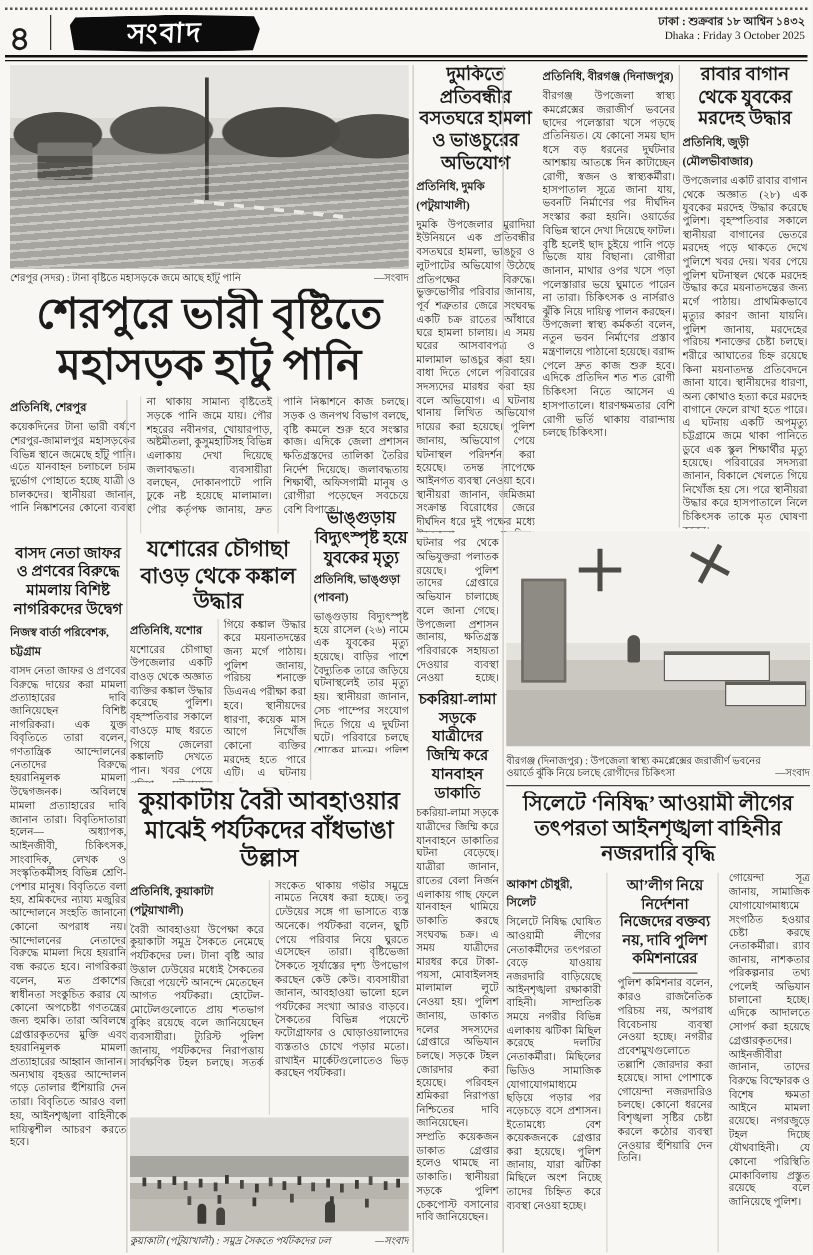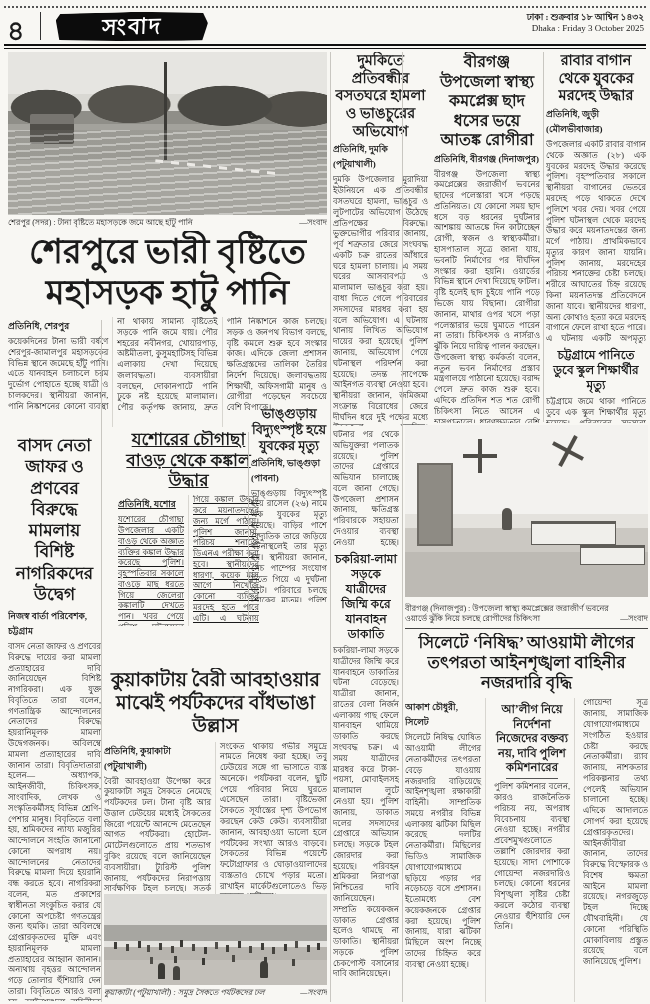--- a/index.html
+++ b/index.html
@@ -92,42 +92,42 @@
   </div>
   <div class="block headline" style="left:8px;top:231px;width:319px;height:84px;font-size:34px;">শেরপুরে ভারী বৃষ্টিতে মহাসড়ক হাটু পানি</div>
   <div class="block" style="left:8px;top:317px;width:319px;height:110px;">
     <div class="cols3">
       <div class="byline">প্রতিনিধি, শেরপুর</div>
       <div class="bt">কয়েকদিনের টানা ভারী বর্ষণে শেরপুর-জামালপুর মহাসড়কের বিভিন্ন স্থানে জমেছে হাঁটু পানি। এতে যানবাহন চলাচলে চরম দুর্ভোগ পোহাতে হচ্ছে যাত্রী ও চালকদের। স্থানীয়রা জানান, পানি নিষ্কাশনের কোনো ব্যবস্থা না থাকায় সামান্য বৃষ্টিতেই সড়কে পানি জমে যায়। পৌর শহরের নবীনগর, খোয়ারপাড়, অষ্টমীতলা, কুসুমহাটিসহ বিভিন্ন এলাকায় দেখা দিয়েছে জলাবদ্ধতা। ব্যবসায়ীরা বলছেন, দোকানপাটে পানি ঢুকে নষ্ট হয়েছে মালামাল। পৌর কর্তৃপক্ষ জানায়, দ্রুত পানি নিষ্কাশনে কাজ চলছে। সড়ক ও জনপথ বিভাগ বলছে, বৃষ্টি কমলে শুরু হবে সংস্কার কাজ। এদিকে জেলা প্রশাসন ক্ষতিগ্রস্তদের তালিকা তৈরির নির্দেশ দিয়েছে। জলাবদ্ধতায় শিক্ষার্থী, অফিসগামী মানুষ ও রোগীরা পড়েছেন সবচেয়ে বেশি বিপাকে।</div>
     </div>
   </div>
 
   <div class="block" style="left:8px;top:431px;width:93px;height:570px;">
-    <div class="subhead" style="font-size:17px;">বাসদ নেতা জাফর ও প্রণবের বিরুদ্ধে মামলায় বিশিষ্ট নাগরিকদের উদ্বেগ</div>
+    <div class="subhead" style="font-size:12px;">বাসদ নেতা জাফর ও প্রণবের বিরুদ্ধে মামলায় বিশিষ্ট নাগরিকদের উদ্বেগ</div>
     <div class="byline">নিজস্ব বার্তা পরিবেশক, চট্টগ্রাম</div>
     <div class="bt">বাসদ নেতা জাফর ও প্রণবের বিরুদ্ধে দায়ের করা মামলা প্রত্যাহারের দাবি জানিয়েছেন বিশিষ্ট নাগরিকরা। এক যুক্ত বিবৃতিতে তারা বলেন, গণতান্ত্রিক আন্দোলনের নেতাদের বিরুদ্ধে হয়রানিমূলক মামলা উদ্বেগজনক। অবিলম্বে মামলা প্রত্যাহারের দাবি জানান তারা। বিবৃতিদাতারা হলেন— অধ্যাপক, আইনজীবী, চিকিৎসক, সাংবাদিক, লেখক ও সংস্কৃতিকর্মীসহ বিভিন্ন শ্রেণি-পেশার মানুষ। বিবৃতিতে বলা হয়, শ্রমিকদের ন্যায্য মজুরির আন্দোলনে সংহতি জানানো কোনো অপরাধ নয়। আন্দোলনের নেতাদের বিরুদ্ধে মামলা দিয়ে হয়রানি বন্ধ করতে হবে। নাগরিকরা বলেন, মত প্রকাশের স্বাধীনতা সংকুচিত করার যে কোনো অপচেষ্টা গণতন্ত্রের জন্য হুমকি। তারা অবিলম্বে গ্রেপ্তারকৃতদের মুক্তি এবং হয়রানিমূলক মামলা প্রত্যাহারের আহ্বান জানান। অন্যথায় বৃহত্তর আন্দোলন গড়ে তোলার হুঁশিয়ারি দেন তারা। বিবৃতিতে আরও বলা হয়, আইনশৃঙ্খলা বাহিনীকে দায়িত্বশীল আচরণ করতে হবে।</div>
   </div>
 
-  <div class="block" style="left:118px;top:430px;width:141px;height:196px;text-decoration:underline;">
+  <div class="block" style="left:104px;top:430px;width:141px;height:196px;">
     <div class="headline" style="font-size:17px;">যশোরের চৌগাছা বাওড় থেকে কঙ্কাল উদ্ধার</div>
     <div style="height:148px;overflow:hidden;margin-top:3px;">
       <div class="cols2" style="height:148px;">
         <div class="byline">প্রতিনিধি, যশোর</div>
         <div class="bt">যশোরের চৌগাছা উপজেলার একটি বাওড় থেকে অজ্ঞাত ব্যক্তির কঙ্কাল উদ্ধার করেছে পুলিশ। বৃহস্পতিবার সকালে বাওড়ে মাছ ধরতে গিয়ে জেলেরা কঙ্কালটি দেখতে পান। খবর পেয়ে পুলিশ ঘটনাস্থলে গিয়ে কঙ্কাল উদ্ধার করে ময়নাতদন্তের জন্য মর্গে পাঠায়। পুলিশ জানায়, পরিচয় শনাক্তে ডিএনএ পরীক্ষা করা হবে। স্থানীয়দের ধারণা, কয়েক মাস আগে নিখোঁজ কোনো ব্যক্তির মরদেহ হতে পারে এটি। এ ঘটনায় থানায় অপমৃত্যু মামলা হয়েছে। তদন্ত চলছে বলে জানিয়েছে পুলিশ।</div>
       </div>
     </div>
   </div>
 
   <div class="block" style="left:251px;top:406px;width:76px;height:196px;">
     <div class="headline" style="font-size:13px;">ভাঙ্গুড়ায় বিদ্যুৎস্পৃষ্ট হয়ে যুবকের মৃত্যু</div>
     <div class="byline">প্রতিনিধি, ভাঙ্গুড়া (পাবনা)</div>
     <div class="bt">ভাঙ্গুড়ায় বিদ্যুৎস্পৃষ্ট হয়ে রাসেল (২৬) নামে এক যুবকের মৃত্যু হয়েছে। বাড়ির পাশে বৈদ্যুতিক তারে জড়িয়ে ঘটনাস্থলেই তার মৃত্যু হয়। স্থানীয়রা জানান, সেচ পাম্পের সংযোগ দিতে গিয়ে এ দুর্ঘটনা ঘটে। পরিবারে চলছে শোকের মাতম। পুলিশ জানায়, মরদেহ পরিবারের কাছে হস্তান্তর করা হয়েছে।</div>
   </div>
 
-  <div class="block" style="left:104px;top:630px;width:223px;height:262px;margin-top:38px;">
+  <div class="block" style="left:104px;top:630px;width:223px;height:262px;">
     <div class="headline" style="font-size:19px;">কুয়াকাটায় বৈরী আবহাওয়ার মাঝেই পর্যটকদের বাঁধভাঙা উল্লাস</div>
     <div style="height:206px;overflow:hidden;margin-top:4px;">
       <div class="cols2" style="height:206px;">
         <div class="byline">প্রতিনিধি, কুয়াকাটা (পটুয়াখালী)</div>
         <div class="bt">বৈরী আবহাওয়া উপেক্ষা করে কুয়াকাটা সমুদ্র সৈকতে নেমেছে পর্যটকদের ঢল। টানা বৃষ্টি আর উত্তাল ঢেউয়ের মধ্যেই সৈকতের জিরো পয়েন্টে আনন্দে মেতেছেন আগত পর্যটকরা। হোটেল-মোটেলগুলোতে প্রায় শতভাগ বুকিং রয়েছে বলে জানিয়েছেন ব্যবসায়ীরা। ট্যুরিস্ট পুলিশ জানায়, পর্যটকদের নিরাপত্তায় সার্বক্ষণিক টহল চলছে। সতর্ক সংকেত থাকায় গভীর সমুদ্রে নামতে নিষেধ করা হচ্ছে। তবু ঢেউয়ের সঙ্গে গা ভাসাতে ব্যস্ত অনেকে। পর্যটকরা বলেন, ছুটি পেয়ে পরিবার নিয়ে ঘুরতে এসেছেন তারা। বৃষ্টিভেজা সৈকতে সূর্যাস্তের দৃশ্য উপভোগ করছেন কেউ কেউ। ব্যবসায়ীরা জানান, আবহাওয়া ভালো হলে পর্যটকের সংখ্যা আরও বাড়বে। সৈকতের বিভিন্ন পয়েন্টে ফটোগ্রাফার ও ঘোড়াওয়ালাদের ব্যস্ততাও চোখে পড়ার মতো। রাখাইন মার্কেটগুলোতেও ভিড় করছেন পর্যটকরা।</div>
       </div>
     </div>
   </div>
   <div class="photo ph-beach block" style="left:104px;top:894px;width:223px;height:91px;">
     <div class="crowd"></div>
@@ -146,30 +146,28 @@
     <div class="bt">দুমকি উপজেলার মুরাদিয়া ইউনিয়নে এক প্রতিবন্ধীর বসতঘরে হামলা, ভাঙচুর ও লুটপাটের অভিযোগ উঠেছে প্রতিপক্ষের বিরুদ্ধে। ভুক্তভোগীর পরিবার জানায়, পূর্ব শত্রুতার জেরে সংঘবদ্ধ একটি চক্র রাতের আঁধারে ঘরে হামলা চালায়। এ সময় ঘরের আসবাবপত্র ও মালামাল ভাঙচুর করা হয়। বাধা দিতে গেলে পরিবারের সদস্যদের মারধর করা হয় বলে অভিযোগ। এ ঘটনায় থানায় লিখিত অভিযোগ দায়ের করা হয়েছে। পুলিশ জানায়, অভিযোগ পেয়ে ঘটনাস্থল পরিদর্শন করা হয়েছে। তদন্ত সাপেক্ষে আইনগত ব্যবস্থা নেওয়া হবে। স্থানীয়রা জানান, জমিজমা সংক্রান্ত বিরোধের জেরে দীর্ঘদিন ধরে দুই পক্ষের মধ্যে উত্তেজনা চলছিল। ভুক্তভোগী পরিবার নিরাপত্তাহীনতায় ভুগছে বলে জানিয়েছে। এলাকাবাসী দোষীদের দৃষ্টান্তমূলক শাস্তির দাবি জানিয়েছেন।</div>
   </div>
 
   <div class="block" style="left:333px;top:430px;width:66px;height:572px;">
     <div class="bt" style="height:118px;overflow:hidden;">ঘটনার পর থেকে অভিযুক্তরা পলাতক রয়েছে। পুলিশ তাদের গ্রেপ্তারে অভিযান চালাচ্ছে বলে জানা গেছে। উপজেলা প্রশাসন জানায়, ক্ষতিগ্রস্ত পরিবারকে সহায়তা দেওয়ার ব্যবস্থা নেওয়া হচ্ছে। মানবাধিকার কর্মীরা বলছেন, প্রতিবন্ধী ব্যক্তির ওপর এমন হামলা অমানবিক। তারা দ্রুত বিচার দাবি করেছেন। থানার ভারপ্রাপ্ত কর্মকর্তা বলেন, অভিযোগের সত্যতা যাচাই করে ব্যবস্থা নেওয়া হবে। কেউ ছাড় পাবে না।</div>
     <div class="subhead" style="font-size:12px;">চকরিয়া-লামা সড়কে যাত্রীদের জিম্মি করে যানবাহন ডাকাতি</div>
     <div class="bt">চকরিয়া-লামা সড়কে যাত্রীদের জিম্মি করে যানবাহনে ডাকাতির ঘটনা বেড়েছে। যাত্রীরা জানান, রাতের বেলা নির্জন এলাকায় গাছ ফেলে যানবাহন থামিয়ে ডাকাতি করছে সংঘবদ্ধ চক্র। এ সময় যাত্রীদের মারধর করে টাকা-পয়সা, মোবাইলসহ মালামাল লুটে নেওয়া হয়। পুলিশ জানায়, ডাকাত দলের সদস্যদের গ্রেপ্তারে অভিযান চলছে। সড়কে টহল জোরদার করা হয়েছে। পরিবহন শ্রমিকরা নিরাপত্তা নিশ্চিতের দাবি জানিয়েছেন। সম্প্রতি কয়েকজন ডাকাত গ্রেপ্তার হলেও থামছে না ডাকাতি। স্থানীয়রা সড়কে পুলিশ চেকপোস্ট বসানোর দাবি জানিয়েছেন।</div>
   </div>
 
   <div class="block" style="left:434px;top:52px;width:106px;height:371px;">
-    <div class="headline" style="font-size:16px;">বীরগঞ্জ উপজেলা স্বাস্থ্য কমপ্লেক্স ছাদ ধসের ভয়ে আতঙ্ক রোগীরা</div>
     <div class="byline">প্রতিনিধি, বীরগঞ্জ (দিনাজপুর)</div>
     <div class="bt">বীরগঞ্জ উপজেলা স্বাস্থ্য কমপ্লেক্সের জরাজীর্ণ ভবনের ছাদের পলেস্তারা খসে পড়ছে প্রতিনিয়ত। যে কোনো সময় ছাদ ধসে বড় ধরনের দুর্ঘটনার আশঙ্কায় আতঙ্কে দিন কাটাচ্ছেন রোগী, স্বজন ও স্বাস্থ্যকর্মীরা। হাসপাতাল সূত্রে জানা যায়, ভবনটি নির্মাণের পর দীর্ঘদিন সংস্কার করা হয়নি। ওয়ার্ডের বিভিন্ন স্থানে দেখা দিয়েছে ফাটল। বৃষ্টি হলেই ছাদ চুইয়ে পানি পড়ে ভিজে যায় বিছানা। রোগীরা জানান, মাথার ওপর খসে পড়া পলেস্তারার ভয়ে ঘুমাতে পারেন না তারা। চিকিৎসক ও নার্সরাও ঝুঁকি নিয়ে দায়িত্ব পালন করছেন। উপজেলা স্বাস্থ্য কর্মকর্তা বলেন, নতুন ভবন নির্মাণের প্রস্তাব মন্ত্রণালয়ে পাঠানো হয়েছে। বরাদ্দ পেলে দ্রুত কাজ শুরু হবে। এদিকে প্রতিদিন শত শত রোগী চিকিৎসা নিতে আসেন এ হাসপাতালে। ধারণক্ষমতার বেশি রোগী ভর্তি থাকায় বারান্দায় চলছে চিকিৎসা।</div>
   </div>
 
   <div class="block" style="left:546px;top:52px;width:100px;height:371px;">
     <div class="headline" style="font-size:14.5px;">রাবার বাগান থেকে যুবকের মরদেহ উদ্ধার</div>
     <div class="byline">প্রতিনিধি, জুড়ী (মৌলভীবাজার)</div>
     <div class="bt" style="height:204px;overflow:hidden;">উপজেলার একটি রাবার বাগান থেকে অজ্ঞাত (২৮) এক যুবকের মরদেহ উদ্ধার করেছে পুলিশ। বৃহস্পতিবার সকালে স্থানীয়রা বাগানের ভেতরে মরদেহ পড়ে থাকতে দেখে পুলিশে খবর দেয়। খবর পেয়ে পুলিশ ঘটনাস্থল থেকে মরদেহ উদ্ধার করে ময়নাতদন্তের জন্য মর্গে পাঠায়। প্রাথমিকভাবে মৃত্যুর কারণ জানা যায়নি। পুলিশ জানায়, মরদেহের পরিচয় শনাক্তের চেষ্টা চলছে। শরীরে আঘাতের চিহ্ন রয়েছে কিনা ময়নাতদন্ত প্রতিবেদনে জানা যাবে। স্থানীয়দের ধারণা, অন্য কোথাও হত্যা করে মরদেহ বাগানে ফেলে রাখা হতে পারে। এ ঘটনায় একটি অপমৃত্যু মামলা হয়েছে। থানার ওসি বলেন, তদন্ত চলছে, পরিচয় শনাক্ত হলে পরবর্তী ব্যবস্থা নেওয়া হবে।</div>
-    <div class="subhead" style="font-size:12px;">চট্টগ্রামে পানিতে ডুবে স্কুল শিক্ষার্থীর মৃত্যু</div>
     <div class="bt">চট্টগ্রামে জমে থাকা পানিতে ডুবে এক স্কুল শিক্ষার্থীর মৃত্যু হয়েছে। পরিবারের সদস্যরা জানান, বিকালে খেলতে গিয়ে নিখোঁজ হয় সে। পরে স্থানীয়রা উদ্ধার করে হাসপাতালে নিলে চিকিৎসক তাকে মৃত ঘোষণা করেন।</div>
   </div>
 
   <div class="photo ph-hosp block" style="left:405px;top:425px;width:243px;height:172px;">
     <div class="fan" style="left:24%;top:8%;"></div>
     <div class="fan" style="left:60%;top:5%;transform:rotate(28deg);"></div>
     <div class="door"></div>
     <div class="bed" style="left:52%;top:56%;width:34%;"></div>
     <div class="bed" style="left:72%;top:70%;width:26%;height:16px;"></div>
     <div class="fig" style="left:40%;top:48%;"></div>

